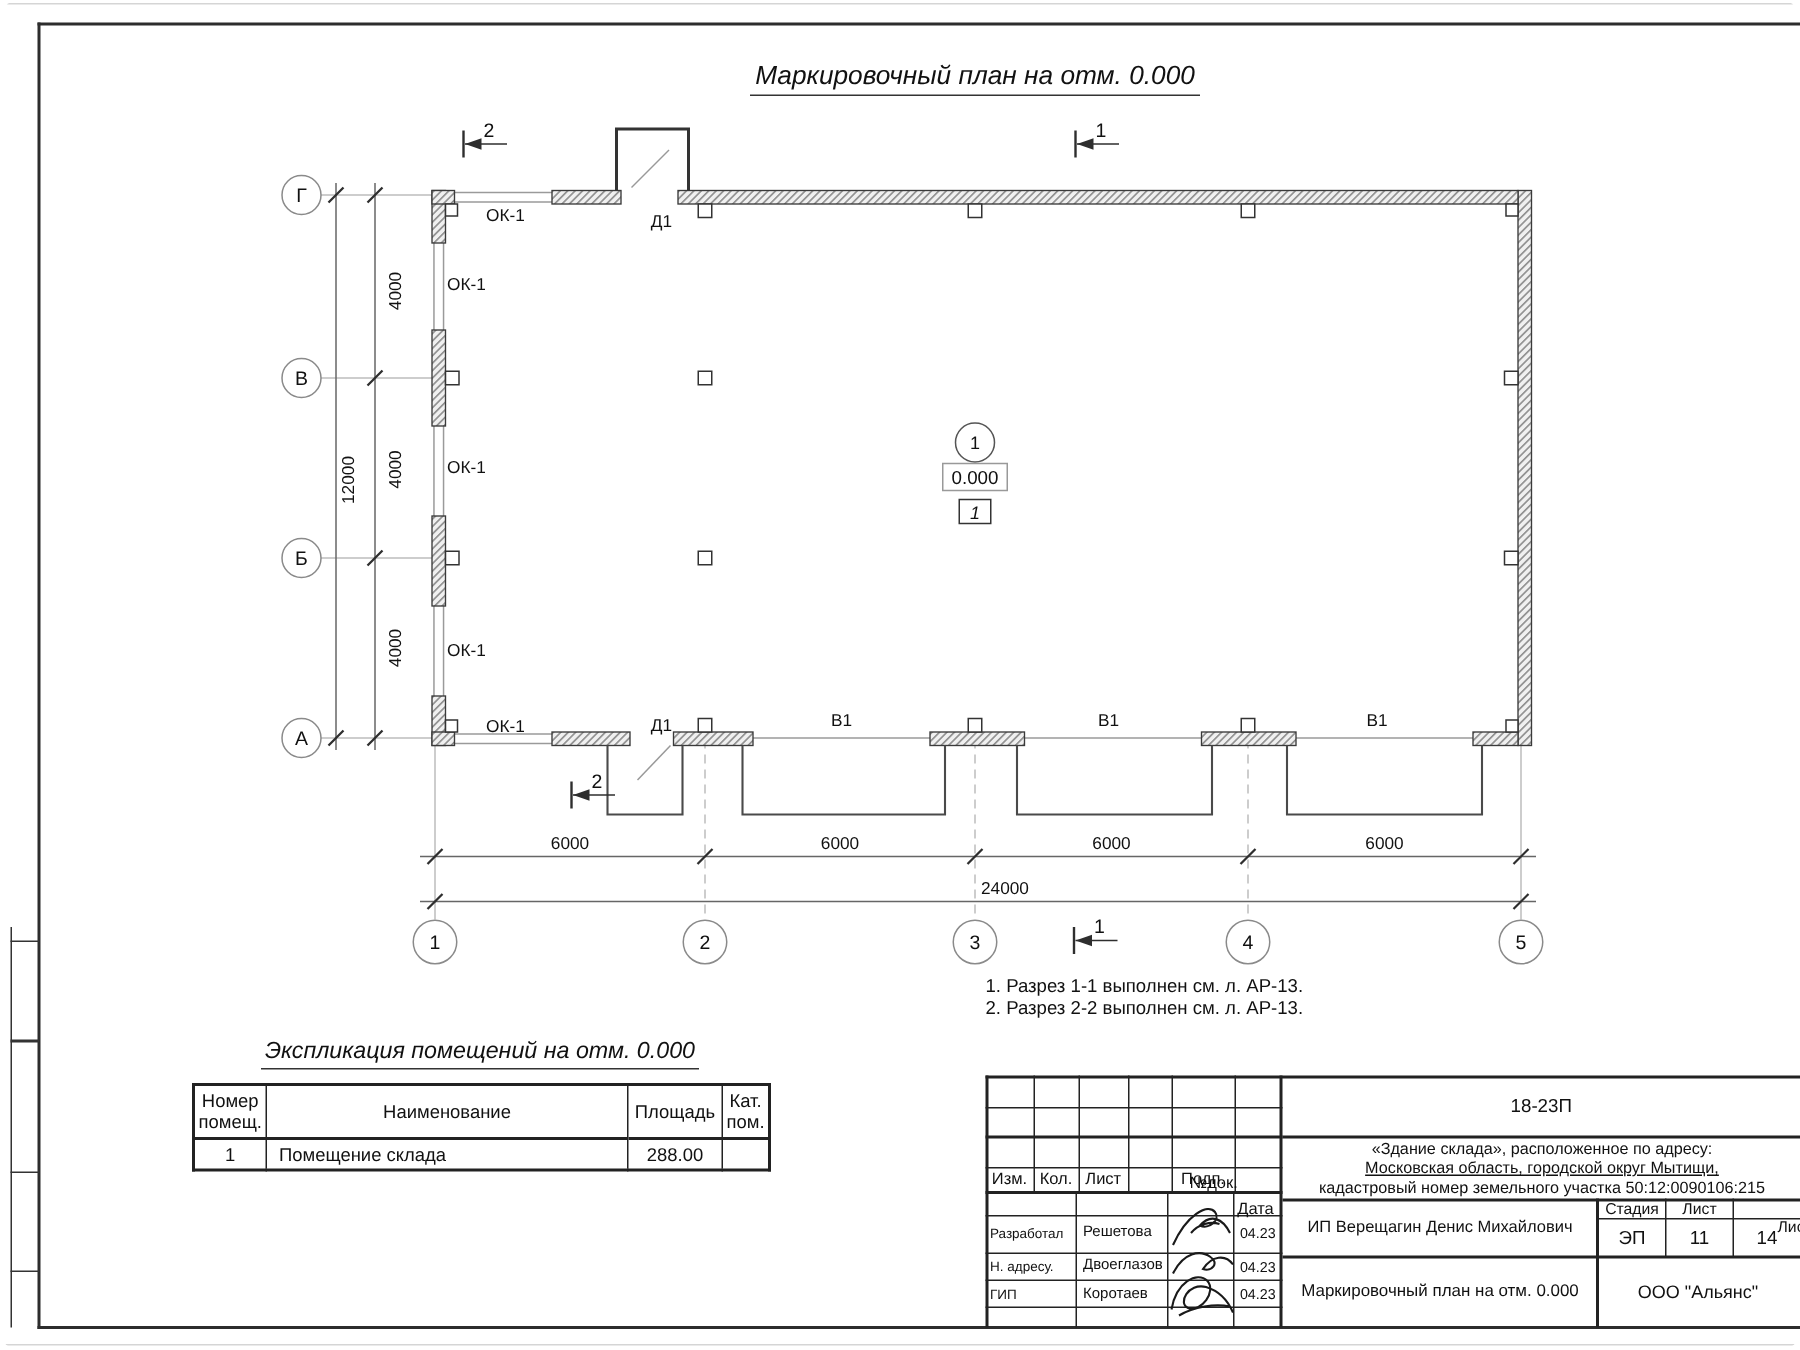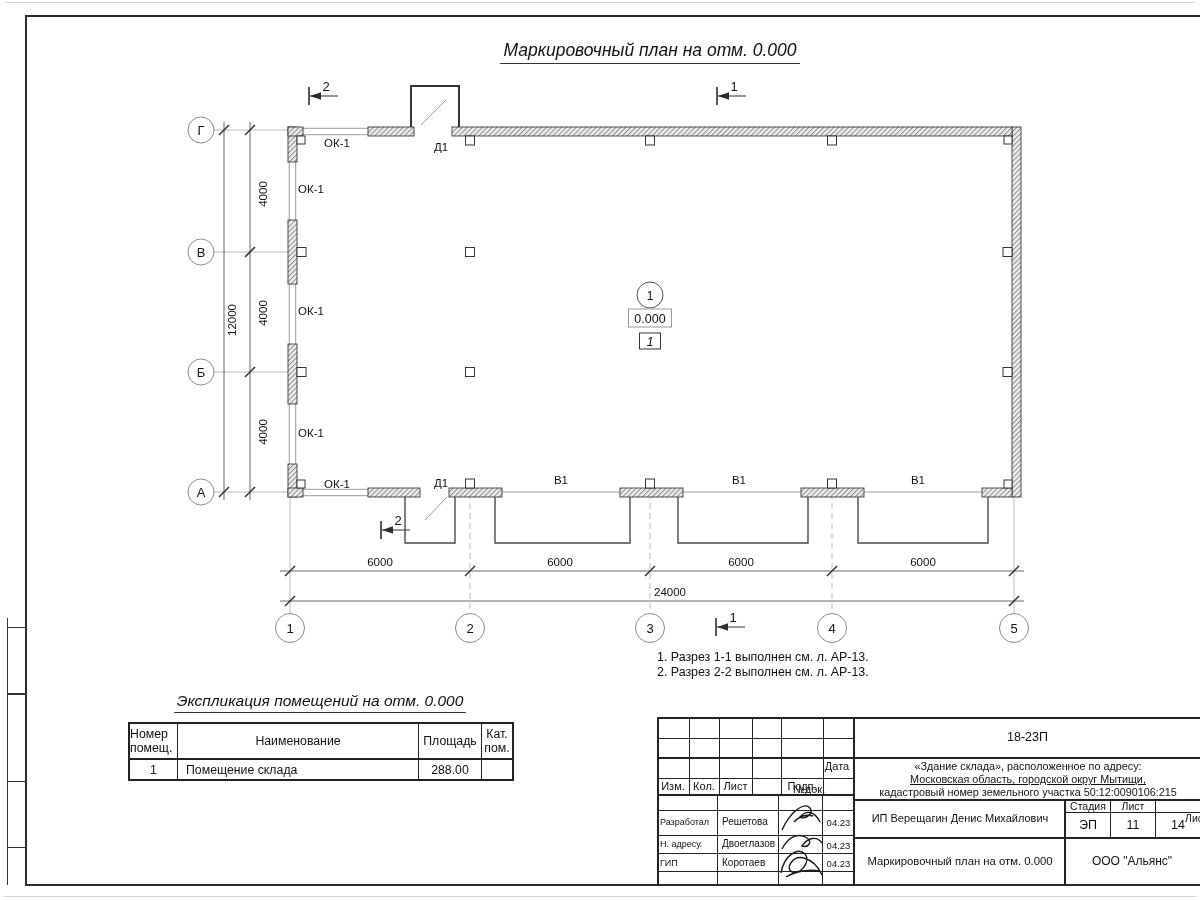--- a/index.html
+++ b/index.html
@@ -238,21 +238,21 @@
   </div>
 
   <div class="txt ctr" style="left:125px;top:680px;width:390px;font-size:15.5px;margin-top:12px;">
     <span class="it uline">Экспликация помещений на отм. 0.000</span>
   </div>
 
   <div class="abs" style="left:128px;top:722px;">
     <table class="ex" style="border:2.2px solid #222;">
       <tbody>
           <tr style="height:36px;">
-        <td style="width:47px;border-bottom:2.2px solid #222;">
+        <td style="width:47px;text-align:center;border-bottom:2.2px solid #222;">
           <div>Номер</div>
           <div>помещ.</div>
         </td>
         <td style="width:240px;text-align:center;border-bottom:2.2px solid #222;">Наименование</td>
         <td style="width:62px;text-align:center;border-bottom:2.2px solid #222;">Площадь</td>
         <td style="width:30px;text-align:center;border-bottom:2.2px solid #222;">
           <div>Кат.</div>
           <div>пом.</div>
         </td>
       </tr>
@@ -297,21 +297,21 @@
     <div class="tb-line" style="left:1064px;top:799px;width:2px;height:86px;"></div>
     <div class="tb-line" style="left:1110px;top:799px;width:1px;height:39px;"></div>
     <div class="tb-line" style="left:1155px;top:799px;width:1px;height:39px;"></div>
     <div class="tb-line" style="left:1064px;top:812px;width:136px;height:1px;"></div>
 
     <div class="tb-txt ctr" style="left:657px;top:780px;width:32px;font-size:11px;">Изм.</div>
     <div class="tb-txt ctr" style="left:689px;top:780px;width:30px;font-size:11px;">Кол.</div>
     <div class="tb-txt ctr" style="left:719px;top:780px;width:33px;font-size:11px;">Лист</div>
     <div class="tb-txt ctr" style="left:752px;top:783px;width:29px;font-size:11px;margin-left:41px;">№док.</div>
     <div class="tb-txt ctr" style="left:781px;top:780px;width:42px;font-size:11px;">Подп.</div>
-    <div class="tb-txt ctr" style="left:823px;top:760px;width:28px;font-size:11px;">Дата</div>
+    <div class="tb-txt ctr" style="left:823px;top:800px;width:28px;font-size:11px;">Дата</div>
 
     <div class="tb-txt" style="left:660px;top:817px;font-size:9px;">Разработал</div>
     <div class="tb-txt" style="left:722px;top:816px;font-size:10px;">Решетова</div>
     <div class="tb-txt ctr" style="left:822px;top:817px;width:33px;font-size:9.5px;">04.23</div>
     <div class="tb-txt" style="left:660px;top:839px;font-size:9px;">Н. адресу.</div>
     <div class="tb-txt" style="left:722px;top:838px;font-size:10px;">Двоеглазов</div>
     <div class="tb-txt ctr" style="left:822px;top:839.5px;width:33px;font-size:9.5px;">04.23</div>
     <div class="tb-txt" style="left:660px;top:857.5px;font-size:9px;">ГИП</div>
     <div class="tb-txt" style="left:722px;top:856.5px;font-size:10px;">Коротаев</div>
     <div class="tb-txt ctr" style="left:822px;top:858px;width:33px;font-size:9.5px;">04.23</div>

